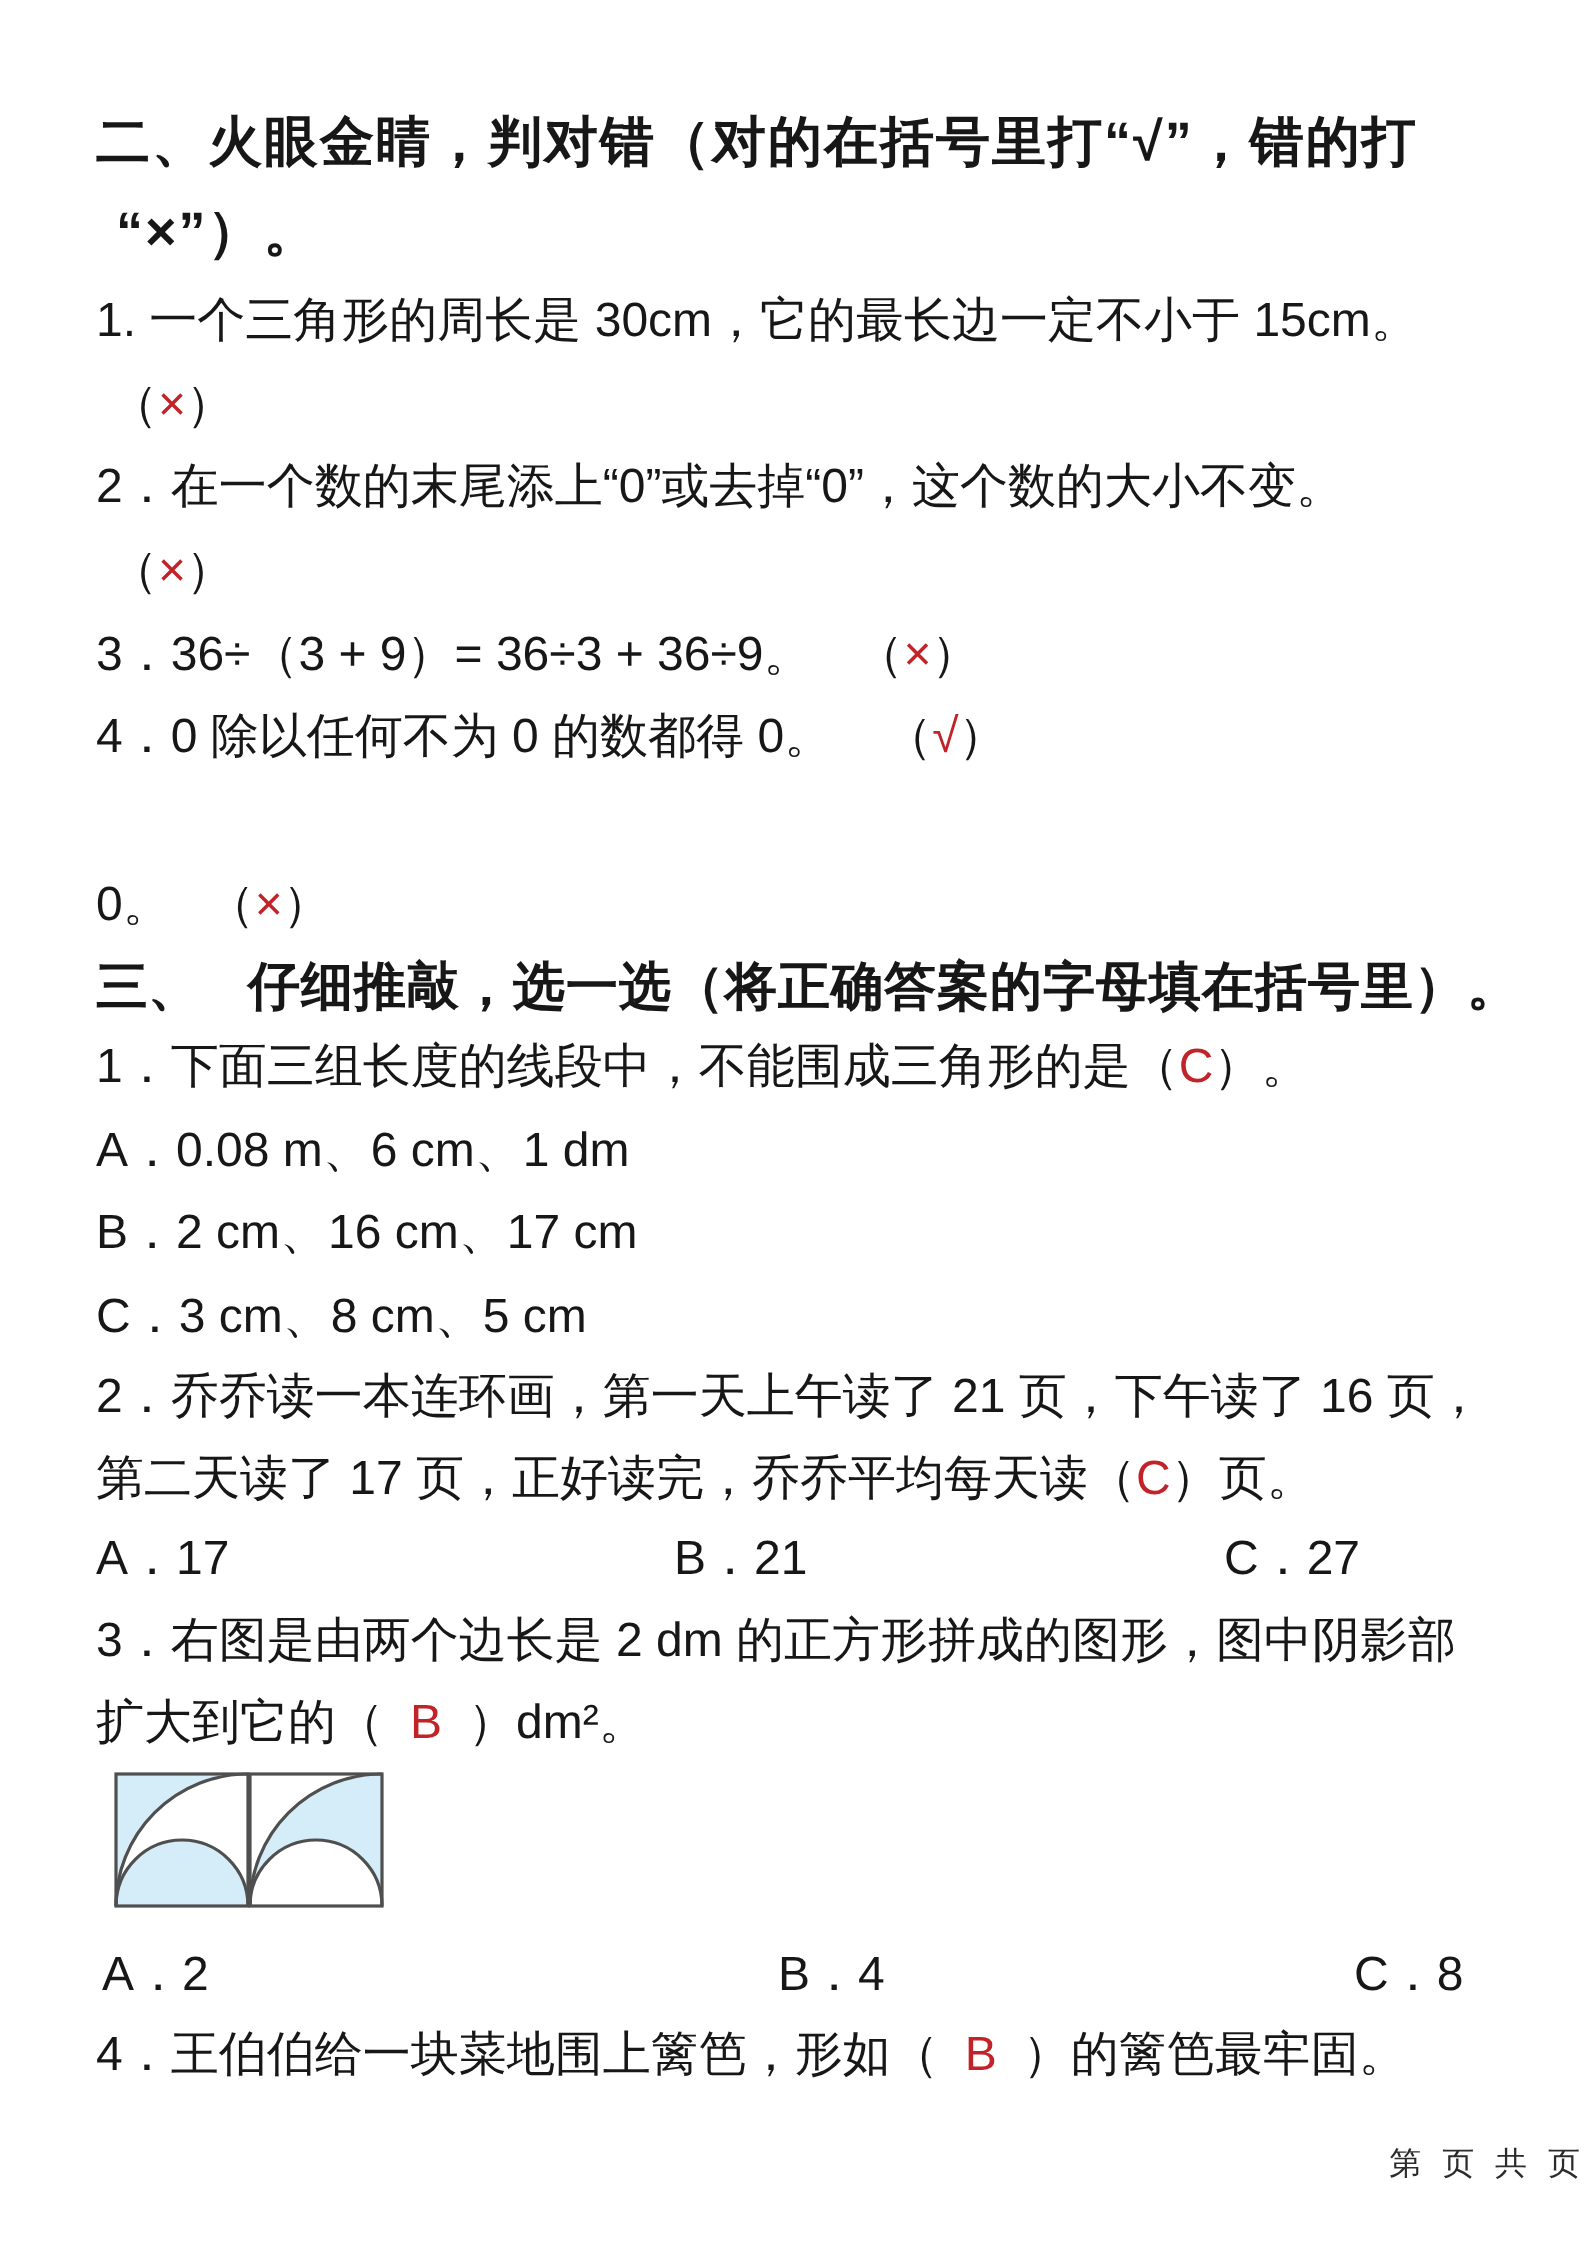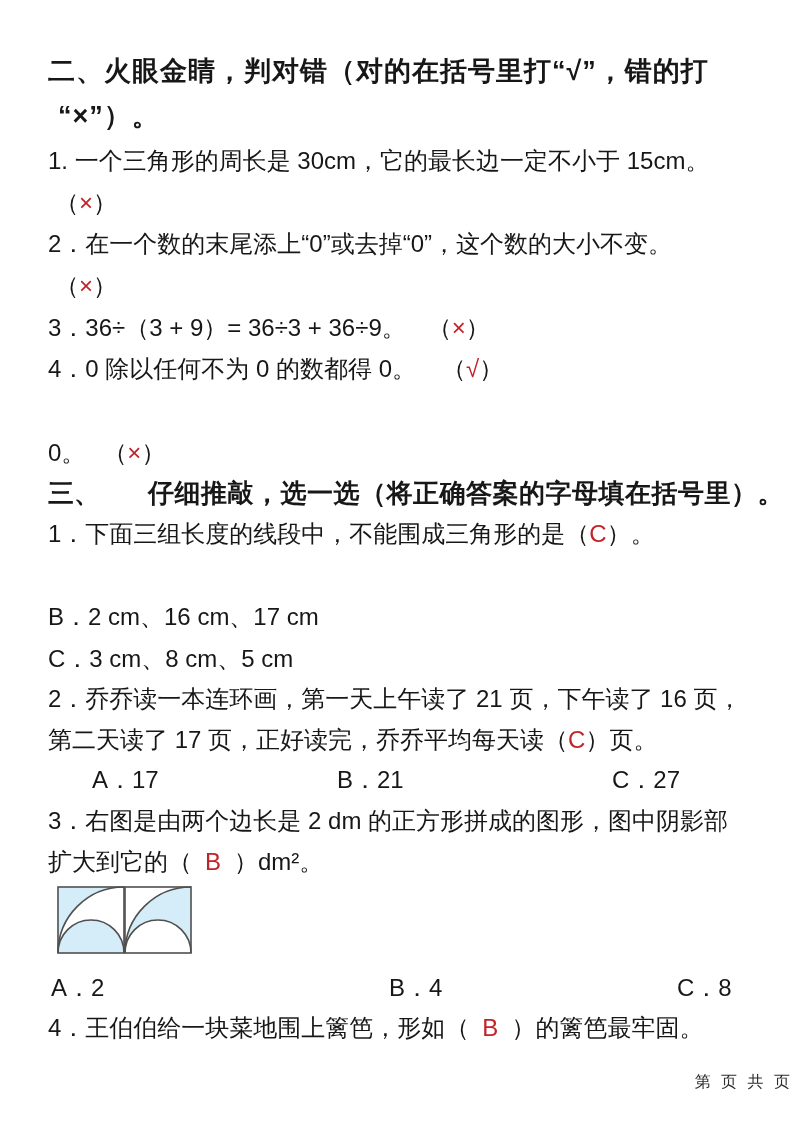--- a/index.html
+++ b/index.html
@@ -14,28 +14,28 @@
   }
   .h1{font-weight:700;font-size:27px;letter-spacing:1px;}
   .h3{font-weight:700;font-size:26px;}
   .indent{left:58px;}
   .mark-line{left:55px;}
   .red{color:#c22328;}
   .ans-wide{padding:0 13px;}
   .markgroup{display:inline-block;}
   .opts{height:34px;}
   .opts span{position:absolute;top:0;}
-  .opts-a .oA{left:0;margin-left:44px;}   .opts-a .oB{left:289px;} .opts-a .oC{left:564px;}
+  .opts-a .oA{left:0;}   .opts-a .oB{left:289px;} .opts-a .oC{left:564px;}
   .opts-b .oA{left:3px;} .opts-b .oB{left:341px;} .opts-b .oC{left:629px;}
   .figure{position:absolute;left:57px;top:886px;}
   .footer{
     position:absolute;top:1072px;left:0;width:100%;text-align:right;
     font-size:16px;letter-spacing:3px;color:#2b2b2b;
   }
-  .gap-title{margin-left:48px;letter-spacing:0.5px;font-family:Liberation Serif, serif;}
+  .gap-title{margin-left:24px;letter-spacing:0.5px;font-family:Liberation Serif, serif;}
 </style>
 </head>
 <body>
 
 <div class="page">
 
   <div class="line h1" style="top:55px">二、火眼金睛，判对错（对的在括号里打“√”，错的打</div>
   <div class="line h1 indent" style="top:100px">“×”）。</div>
 
   <div class="line" style="top:145px">1. 一个三角形的周长是 30cm，它的最长边一定不小于 15cm。</div>
@@ -46,20 +46,21 @@
 
   <div class="line" style="top:312px"><span>3．36÷（3 + 9）= 36÷3 + 36÷9。</span><span class="markgroup" style="margin-left:22px"><span>（</span><span class="red">×</span><span>）</span></span></div>
 
   <div class="line" style="top:353px"><span>4．0 除以任何不为 0 的数都得 0。</span><span class="markgroup" style="margin-left:26px"><span>（</span><span class="red">√</span><span>）</span></span></div>
 
   <div class="line" style="top:437px"><span>0。</span><span class="markgroup" style="margin-left:18px"><span>（</span><span class="red">×</span><span>）</span></span></div>
 
   <div class="line h3" style="top:477px"><span>三、</span><span class="gap-title">仔细推敲，选一选（将正确答案的字母填在括号里）。</span></div>
 
   <div class="line" style="top:518px"><span>1．下面三组长度的线段中，不能围成三角形的是（</span><span class="red">C</span><span>）。</span></div>
+  <div class="line" style="top:560px">A．0.08 m、6 cm、1 dm</div>
   <div class="line" style="top:601px">B．2 cm、16 cm、17 cm</div>
   <div class="line" style="top:643px">C．3 cm、8 cm、5 cm</div>
 
   <div class="line" style="top:683px">2．乔乔读一本连环画，第一天上午读了 21 页，下午读了 16 页，</div>
   <div class="line" style="top:724px"><span>第二天读了 17 页，正好读完，乔乔平均每天读（</span><span class="red">C</span><span>）页。</span></div>
   <div class="line opts opts-a" style="top:764px">
       <span class="oA">A．17</span>
       <span class="oB">B．21</span>
       <span class="oC">C．27</span>
     </div>

